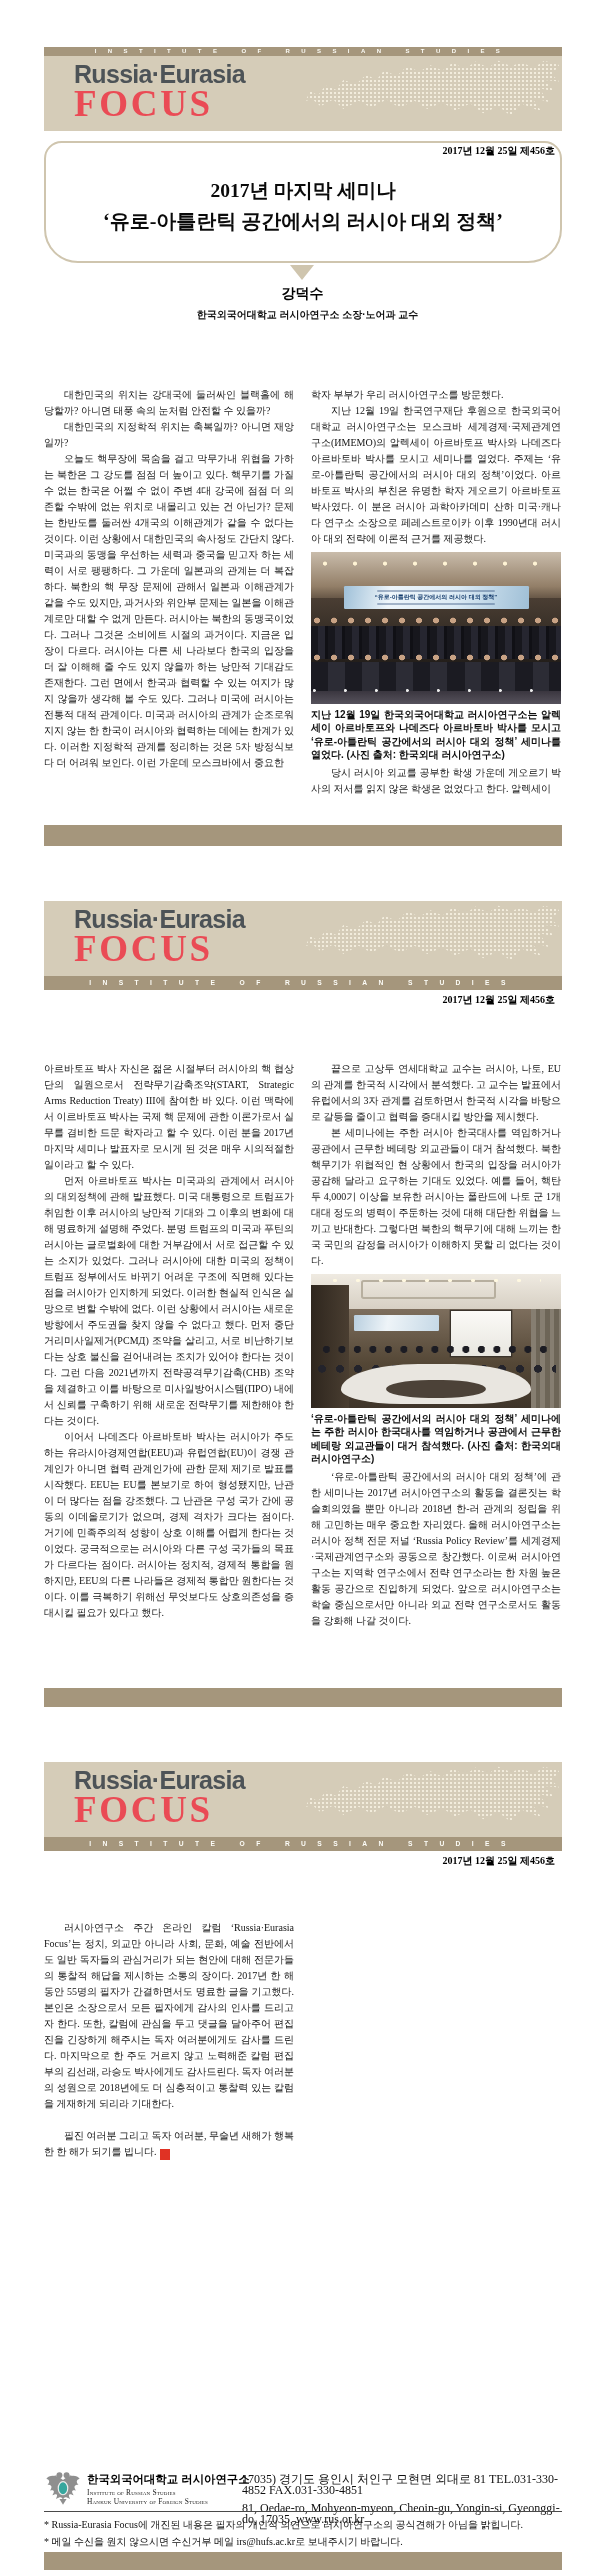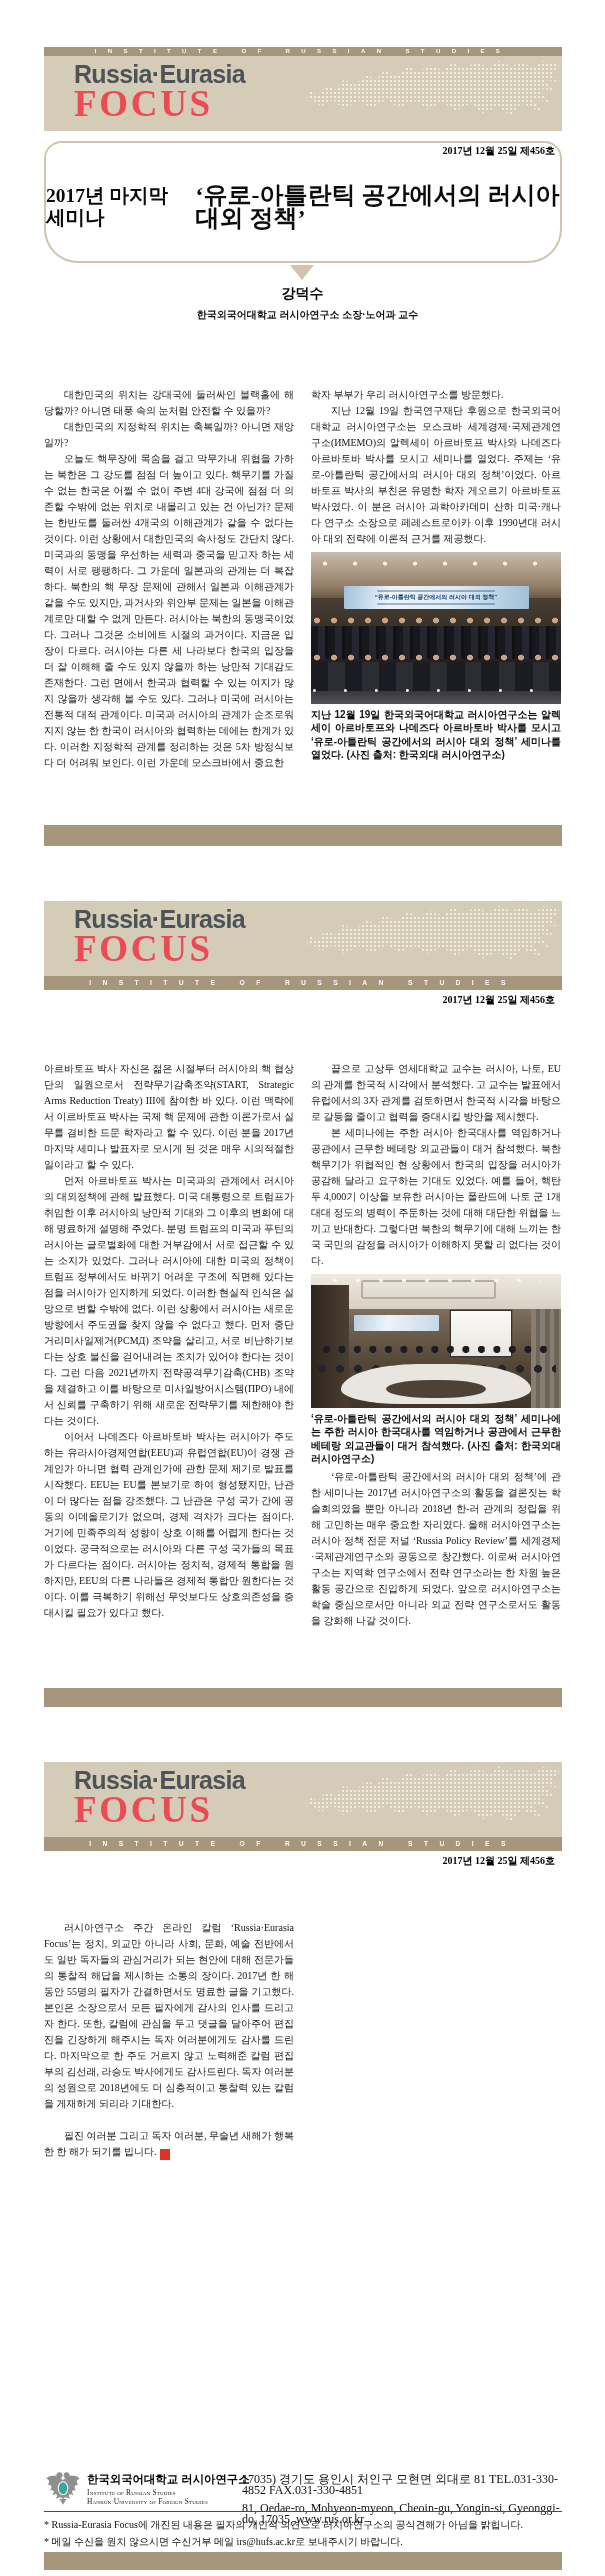--- a/index.html
+++ b/index.html
@@ -29,25 +29,25 @@
             background-size:4px 4px;
             clip-path:polygon(0% 60%,2% 46%,5% 52%,8% 38%,12% 44%,15% 30%,20% 36%,24% 22%,28% 30%,31% 16%,36% 24%,40% 10%,45% 18%,49% 8%,54% 16%,58% 5%,63% 14%,67% 3%,72% 12%,76% 2%,81% 10%,85% 4%,90% 12%,94% 2%,100% 8%,97% 22%,100% 32%,94% 30%,98% 46%,92% 42%,96% 62%,89% 54%,93% 76%,85% 64%,81% 82%,76% 68%,70% 78%,65% 64%,59% 74%,54% 62%,48% 72%,43% 60%,37% 70%,32% 58%,26% 70%,21% 60%,15% 72%,11% 58%,6% 68%,3% 58%); }
 
   .issue-date { position:absolute; left:44px; width:511px; text-align:right; color:#000;
                 font-weight:bold; font-size:10px; line-height:12px; }
   .date-p1 { top:145px; } .date-p2 { top:994px; } .date-p3 { top:1855px; }
 
   
   .bubble { position:absolute; left:44px; top:141px; width:518px; height:122px; background:#fff;
             border:2.7px solid #cfc5ae; border-radius:17.5px 17.5px 34px 34px;
-            display:flex; flex-direction:row; align-items:center; justify-content:center;
+            display:flex; flex-direction:column; align-items:center; justify-content:center;
             gap:8.7px; padding-top:9.4px; }
   .hl { font-weight:bold; color:#0a0a0a; }
   .hl1 { font-size:19.5px; line-height:21.5px; }
-  .hl2 { font-size:24px; line-height:23px; }
+  .hl2 { font-size:20px; line-height:23px; }
   .bubble-tail { position:absolute; left:290px; top:265px; width:0; height:0;
                  border-left:12.8px solid transparent; border-right:12.8px solid transparent;
                  border-top:15px solid #cfc5ae; }
 
   .author-name { position:absolute; left:0; top:285px; width:605px; text-align:center;
                  font-family:"Liberation Sans","DejaVu Sans",sans-serif; font-weight:bold; font-size:14px; color:#000; }
   .author-affil { position:absolute; left:0; top:308px; width:605px; text-align:center;
                   font-family:"Liberation Sans","DejaVu Sans",sans-serif; font-weight:bold; font-size:10px; color:#111;padding-left:10px; }
 
   
@@ -200,20 +200,21 @@
       </div>
       <div class="ph1-row ph1-seated">
         <div class="heads"></div>
         <div class="bodies2"></div>
       </div>
       <div class="ph1-floor"></div>
       <div class="ph1-bottles"></div>
     </div>
 
     <p class="caption">지난 12월 19일 한국외국어대학교 러시아연구소는 알렉세이 아르바토프와 나데즈다 아르바토바 박사를 모시고 ‘유로-아틀란틱 공간에서의 러시아 대외 정책’ 세미나를 열었다. (사진 출처: 한국외대 러시아연구소)</p>
+    <p class="body-p ind" style="margin-top:4px;">당시 러시아 외교를 공부한 학생 가운데 게오르기 박사의 저서를 읽지 않은 학생은 없었다고 한다. 알렉세이</p>
   </div>
 
   <div class="page-bar page-bar1"></div>
 
   <div class="panel panel-p2">
     <div class="brand">
       <div class="brand-top">Russia·Eurasia</div>
       <div class="brand-bottom">FOCUS</div>
     </div>
     <div class="dotmap"></div>

